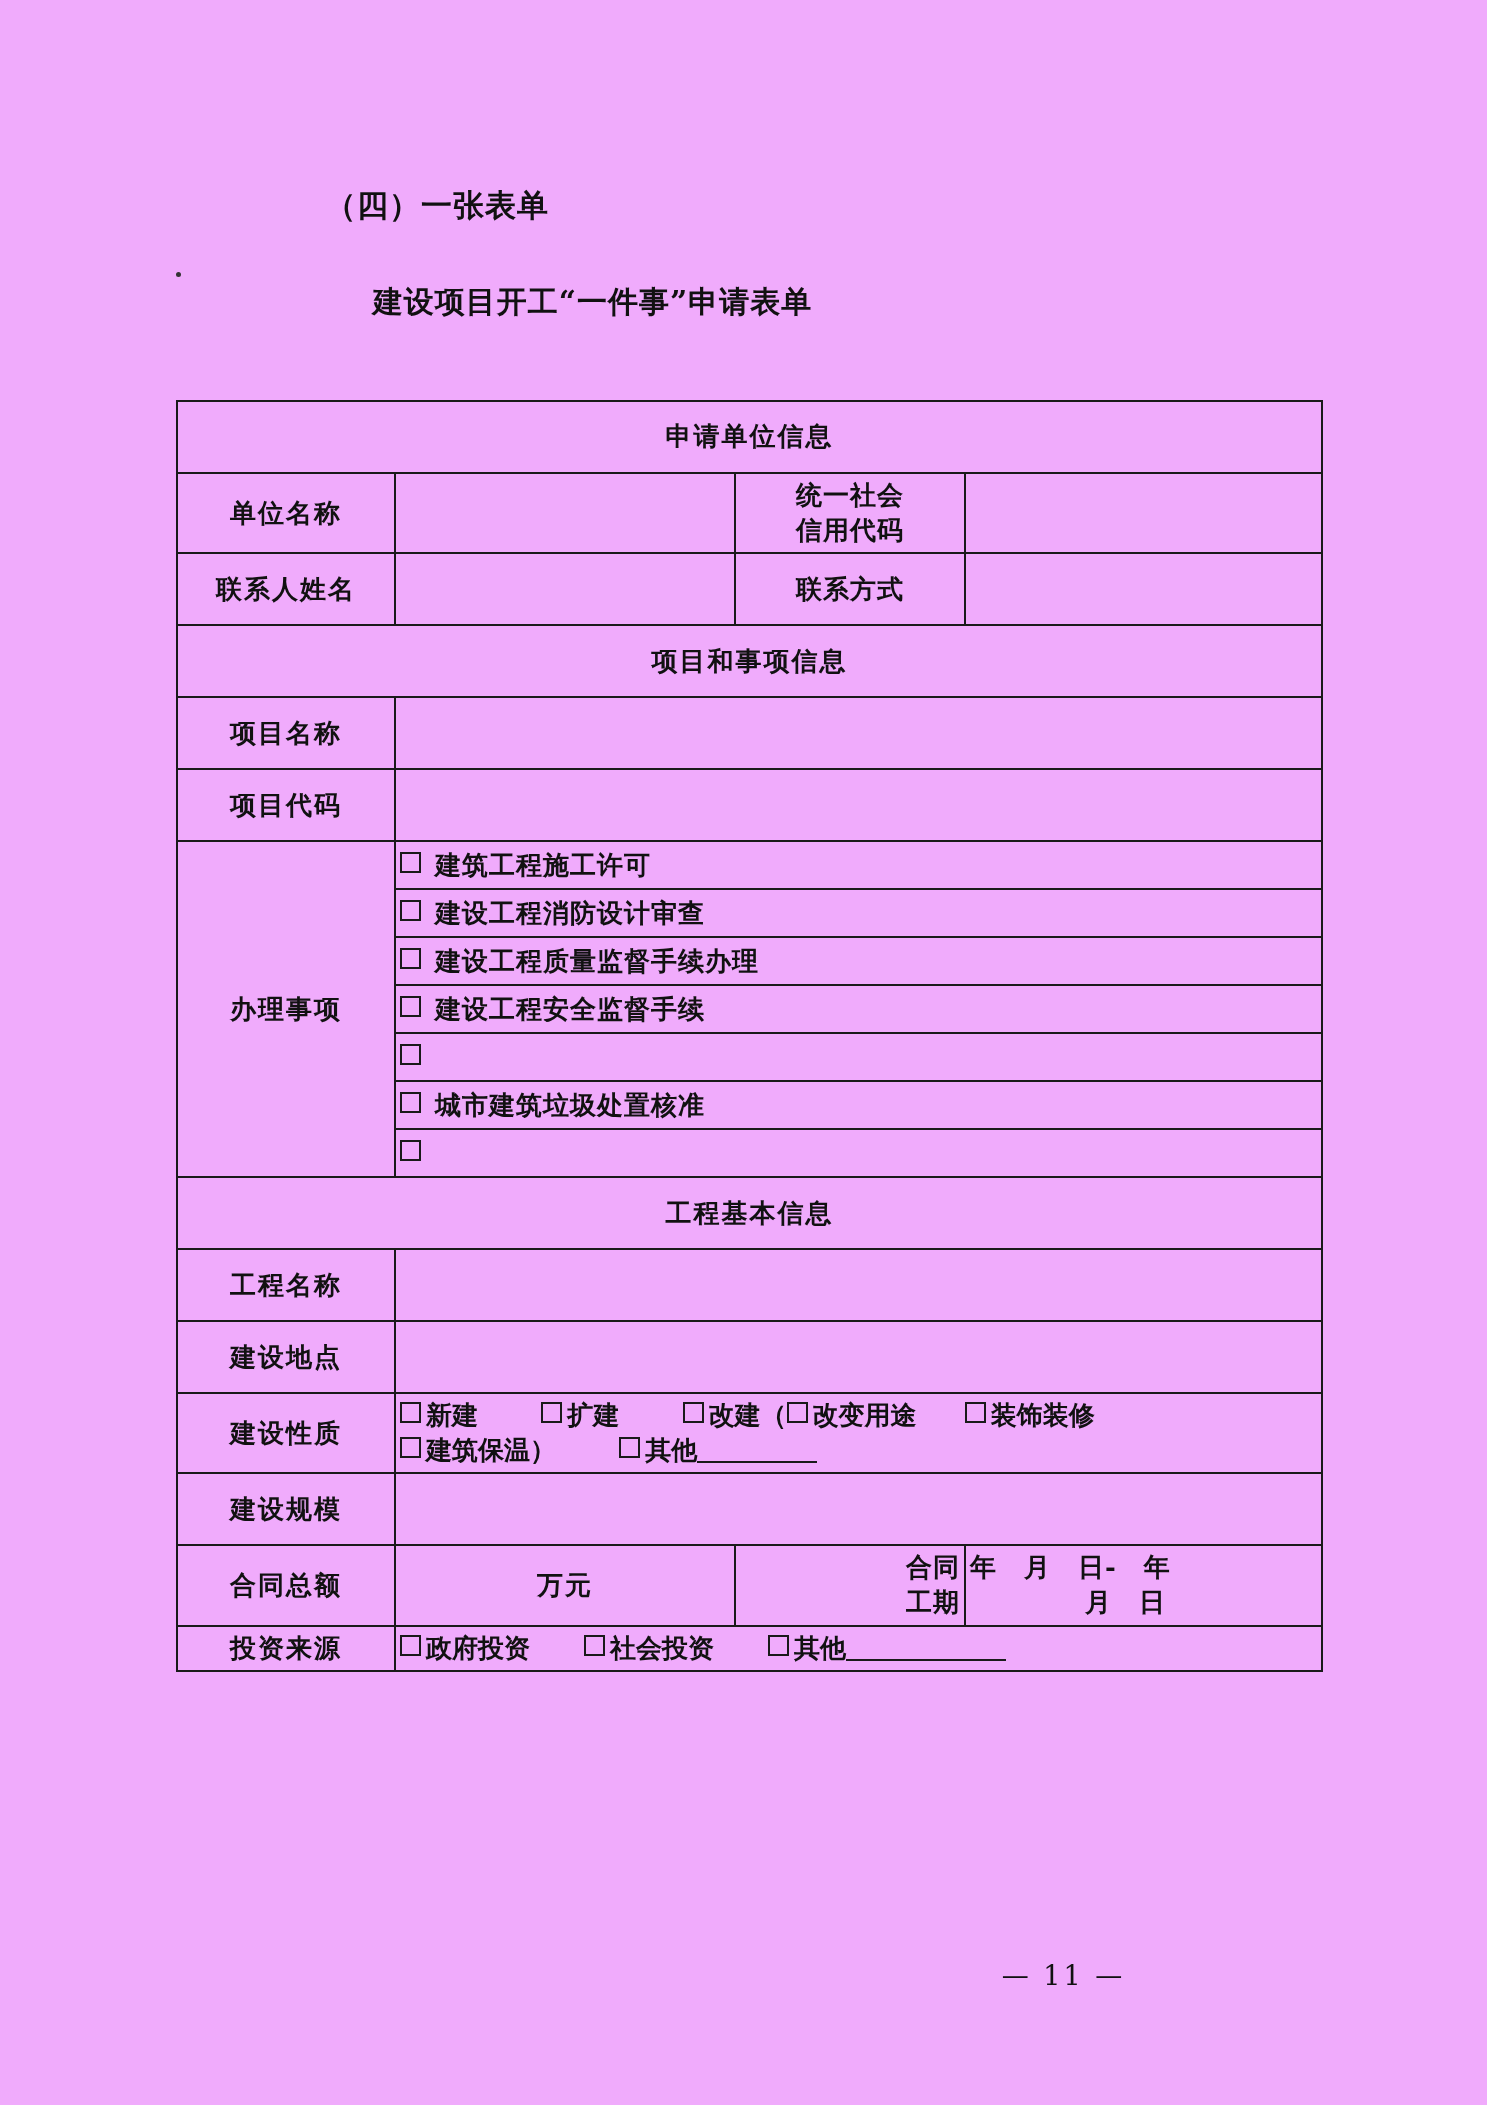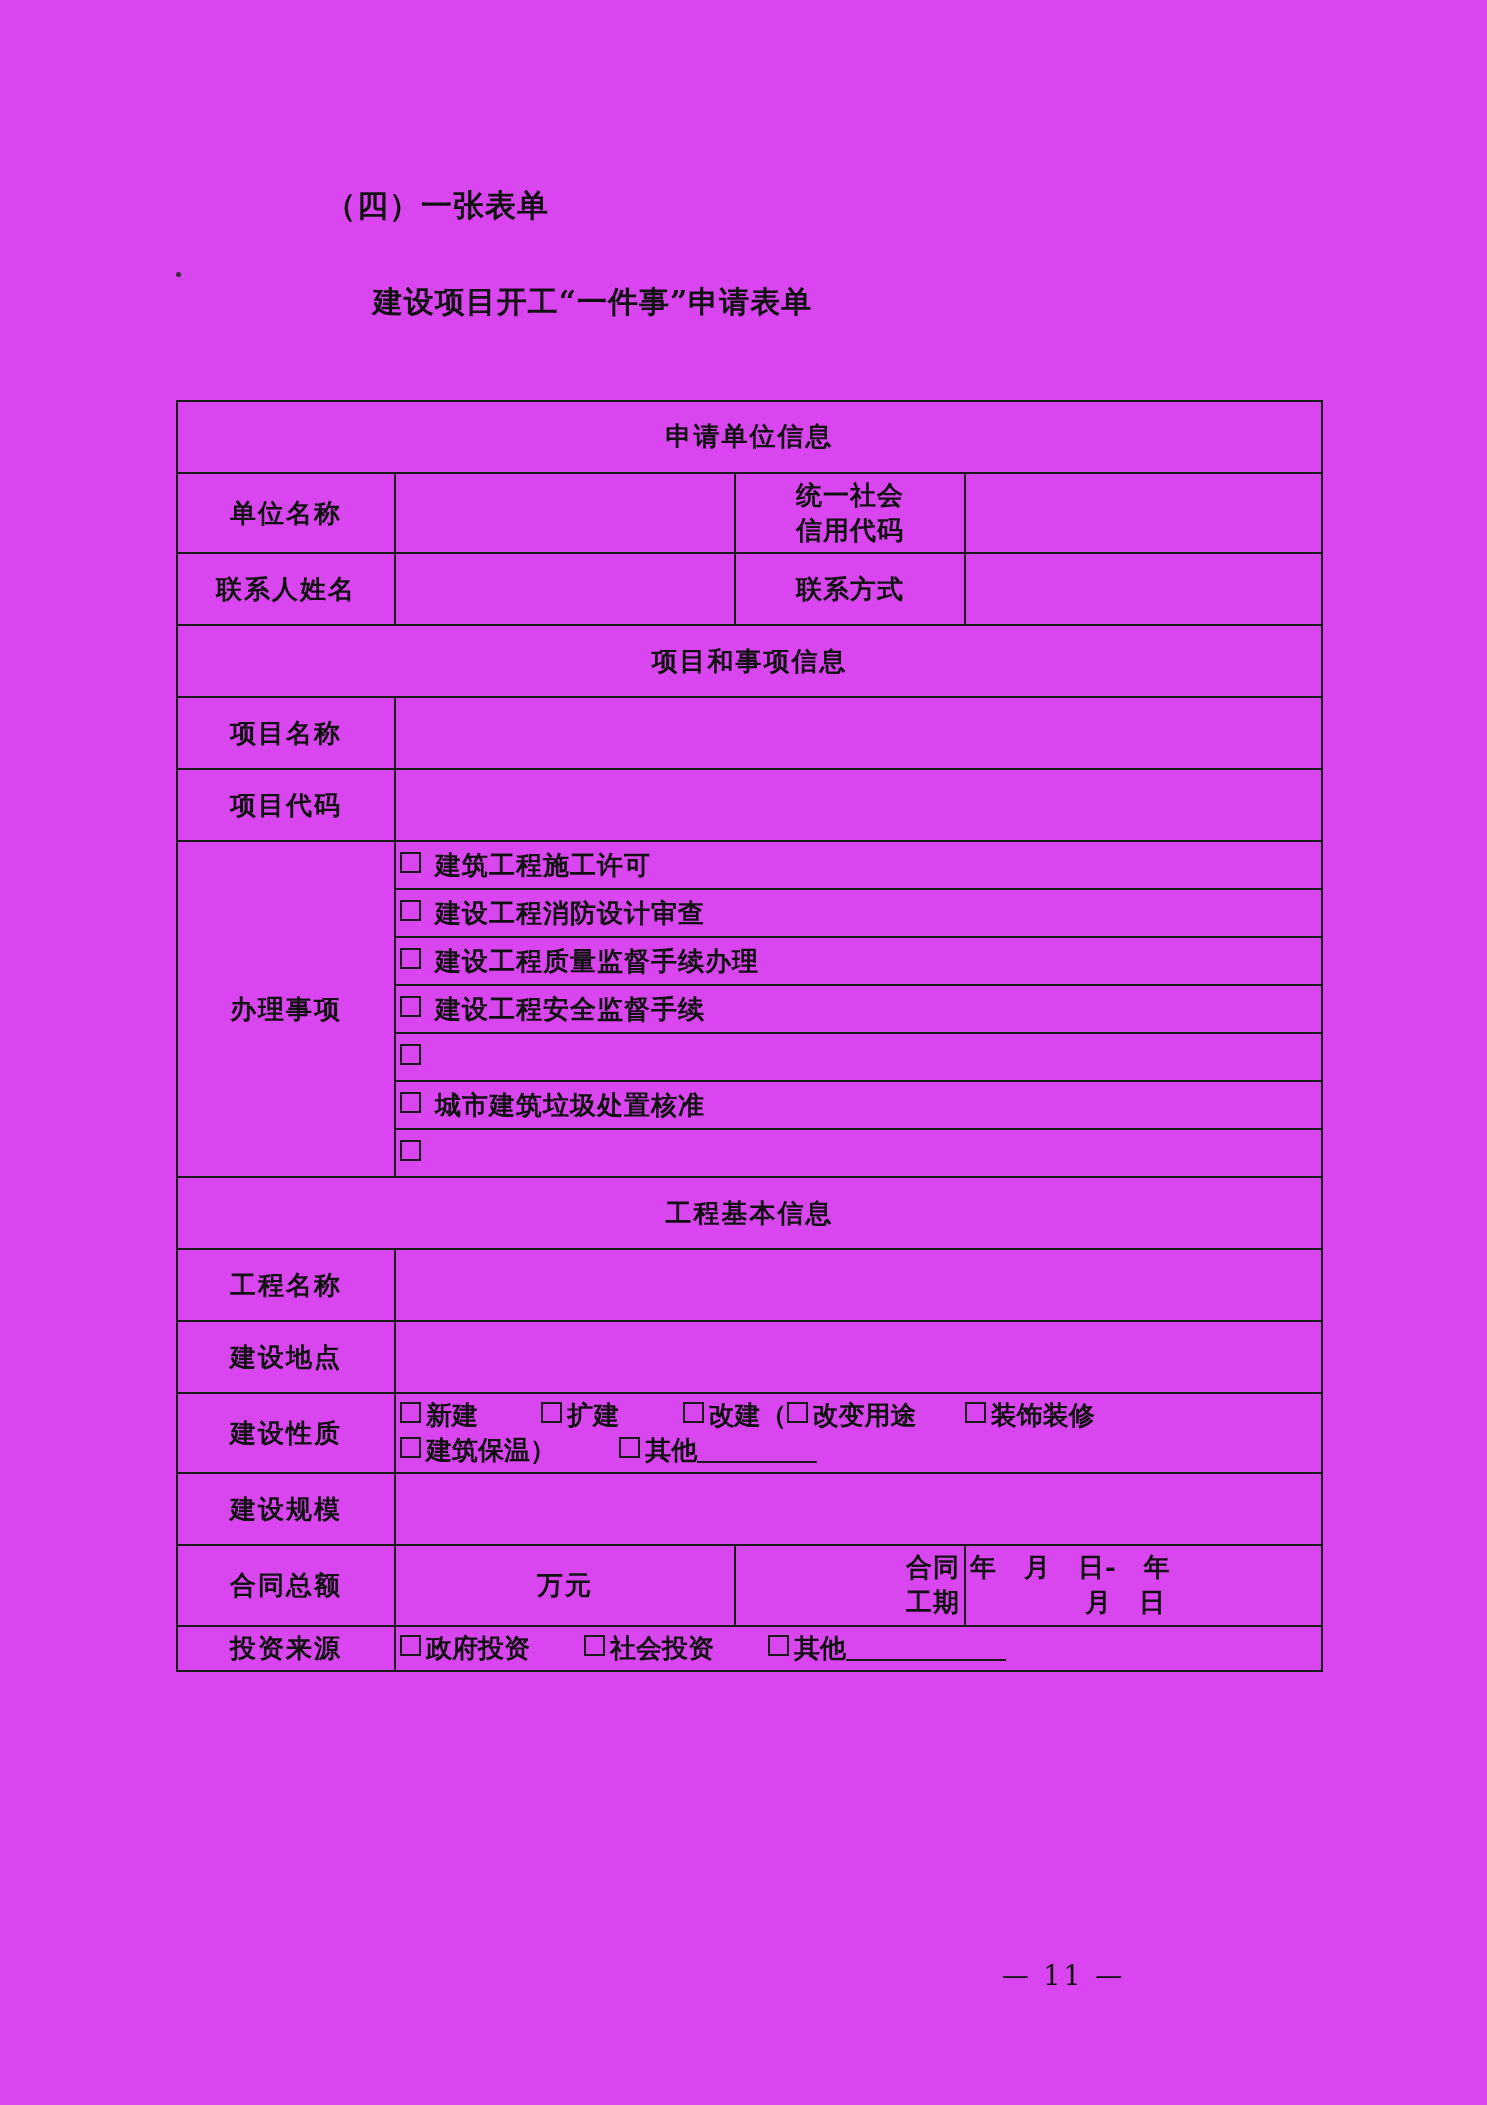--- a/index.html
+++ b/index.html
@@ -12,21 +12,21 @@
     height: 2105px;
     position: relative;
     font-family: "DejaVu Serif", "Liberation Serif", serif;
     color: #111;
   }
   .page {
     position: absolute;
     left: 0; top: 0;
     width: 1487px;
     height: 2105px;
-    background: #d946ef;
+    background: #f0abfc;
   }
   .section-label {
     position: absolute;
     left: 325px;
     top: 185px;
     font-size: 31px;
     font-weight: 700;
     letter-spacing: 1px;
   }
   .doc-title {

